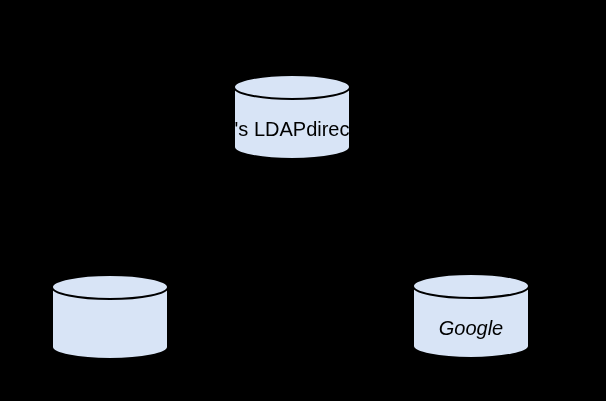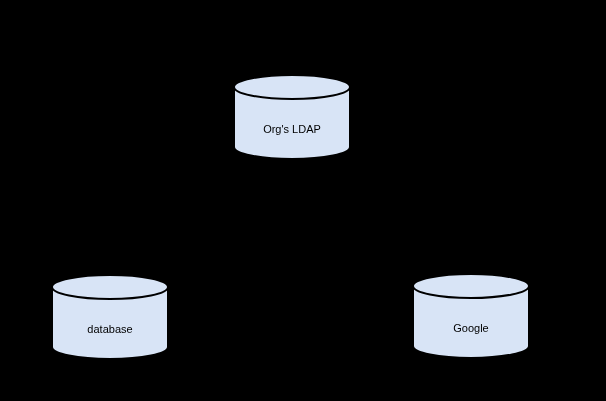--- a/index.html
+++ b/index.html
@@ -31,51 +31,51 @@
     left: 0;
     right: 0;
     top: 24px;
     bottom: 0;
     display: flex;
     flex-direction: row;
     align-items: center;
     justify-content: center;
     text-align: center;
     color: #000000;
-    font-size: 11px;
+    font-size: 20px;
     line-height: 25px;
     pointer-events: none;
     white-space: nowrap;
   }
   #cyl-ldap   { left: 232px; top: 73px;  }
   #cyl-emm    { left: 50px;  top: 273px; }
-  #cyl-google { left: 411px; top: 272px; }
+  #cyl-google { left: 411px; top: 272px; font-style: italic; }
 </style>
 </head>
 <body>
 
 <div id="canvas">
 
   <div class="cylinder" id="cyl-ldap">
     <svg width="120" height="88" viewBox="0 0 120 88">
       <path d="M2,14 A58,12 0 0 1 118,14 L118,74 A58,12 0 0 1 2,74 Z" fill="#d8e4f6" stroke="#000000" stroke-width="2"></path>
       <ellipse cx="60" cy="14" rx="58" ry="12" fill="#d8e4f6" stroke="#000000" stroke-width="2"></ellipse>
     </svg>
     <div class="cyl-label">
       <span>Org's LDAP</span>
+      <span>directory</span>
     </div>
   </div>
 
   <div class="cylinder" id="cyl-emm">
     <svg width="120" height="88" viewBox="0 0 120 88">
       <path d="M2,14 A58,12 0 0 1 118,14 L118,74 A58,12 0 0 1 2,74 Z" fill="#d8e4f6" stroke="#000000" stroke-width="2"></path>
       <ellipse cx="60" cy="14" rx="58" ry="12" fill="#d8e4f6" stroke="#000000" stroke-width="2"></ellipse>
     </svg>
     <div class="cyl-label">
-      <span>database</span>
     </div>
   </div>
 
   <div class="cylinder" id="cyl-google">
     <svg width="120" height="88" viewBox="0 0 120 88">
       <path d="M2,14 A58,12 0 0 1 118,14 L118,74 A58,12 0 0 1 2,74 Z" fill="#d8e4f6" stroke="#000000" stroke-width="2"></path>
       <ellipse cx="60" cy="14" rx="58" ry="12" fill="#d8e4f6" stroke="#000000" stroke-width="2"></ellipse>
     </svg>
     <div class="cyl-label">
       <span>Google</span>

